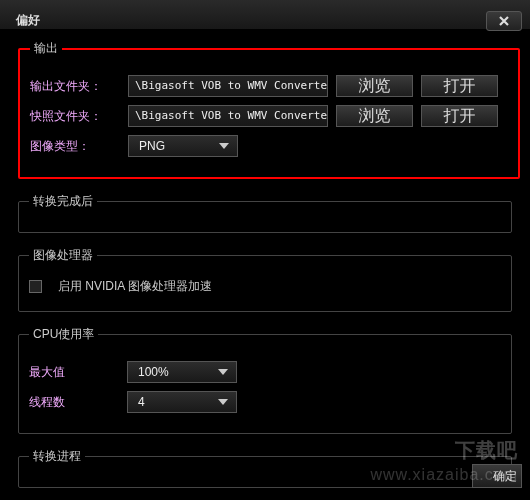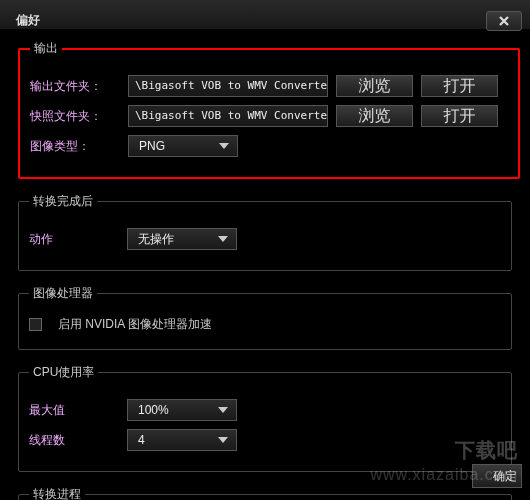--- a/index.html
+++ b/index.html
@@ -194,27 +194,20 @@
       <span class="label">图像类型：</span>
       <div class="select">
         <span>PNG</span>
         <span class="arrow"></span>
       </div>
     </div>
   </fieldset>
 
   <fieldset>
     <legend>转换完成后</legend>
-    <div class="row">
-      <span class="label">动作</span>
-      <div class="select">
-        <span>无操作</span>
-        <span class="arrow"></span>
-      </div>
-    </div>
   </fieldset>
 
   <fieldset>
     <legend>图像处理器</legend>
     <div class="checkbox-row">
       <div class="checkbox"></div>
       <span>启用 NVIDIA 图像处理器加速</span>
     </div>
   </fieldset>
 

